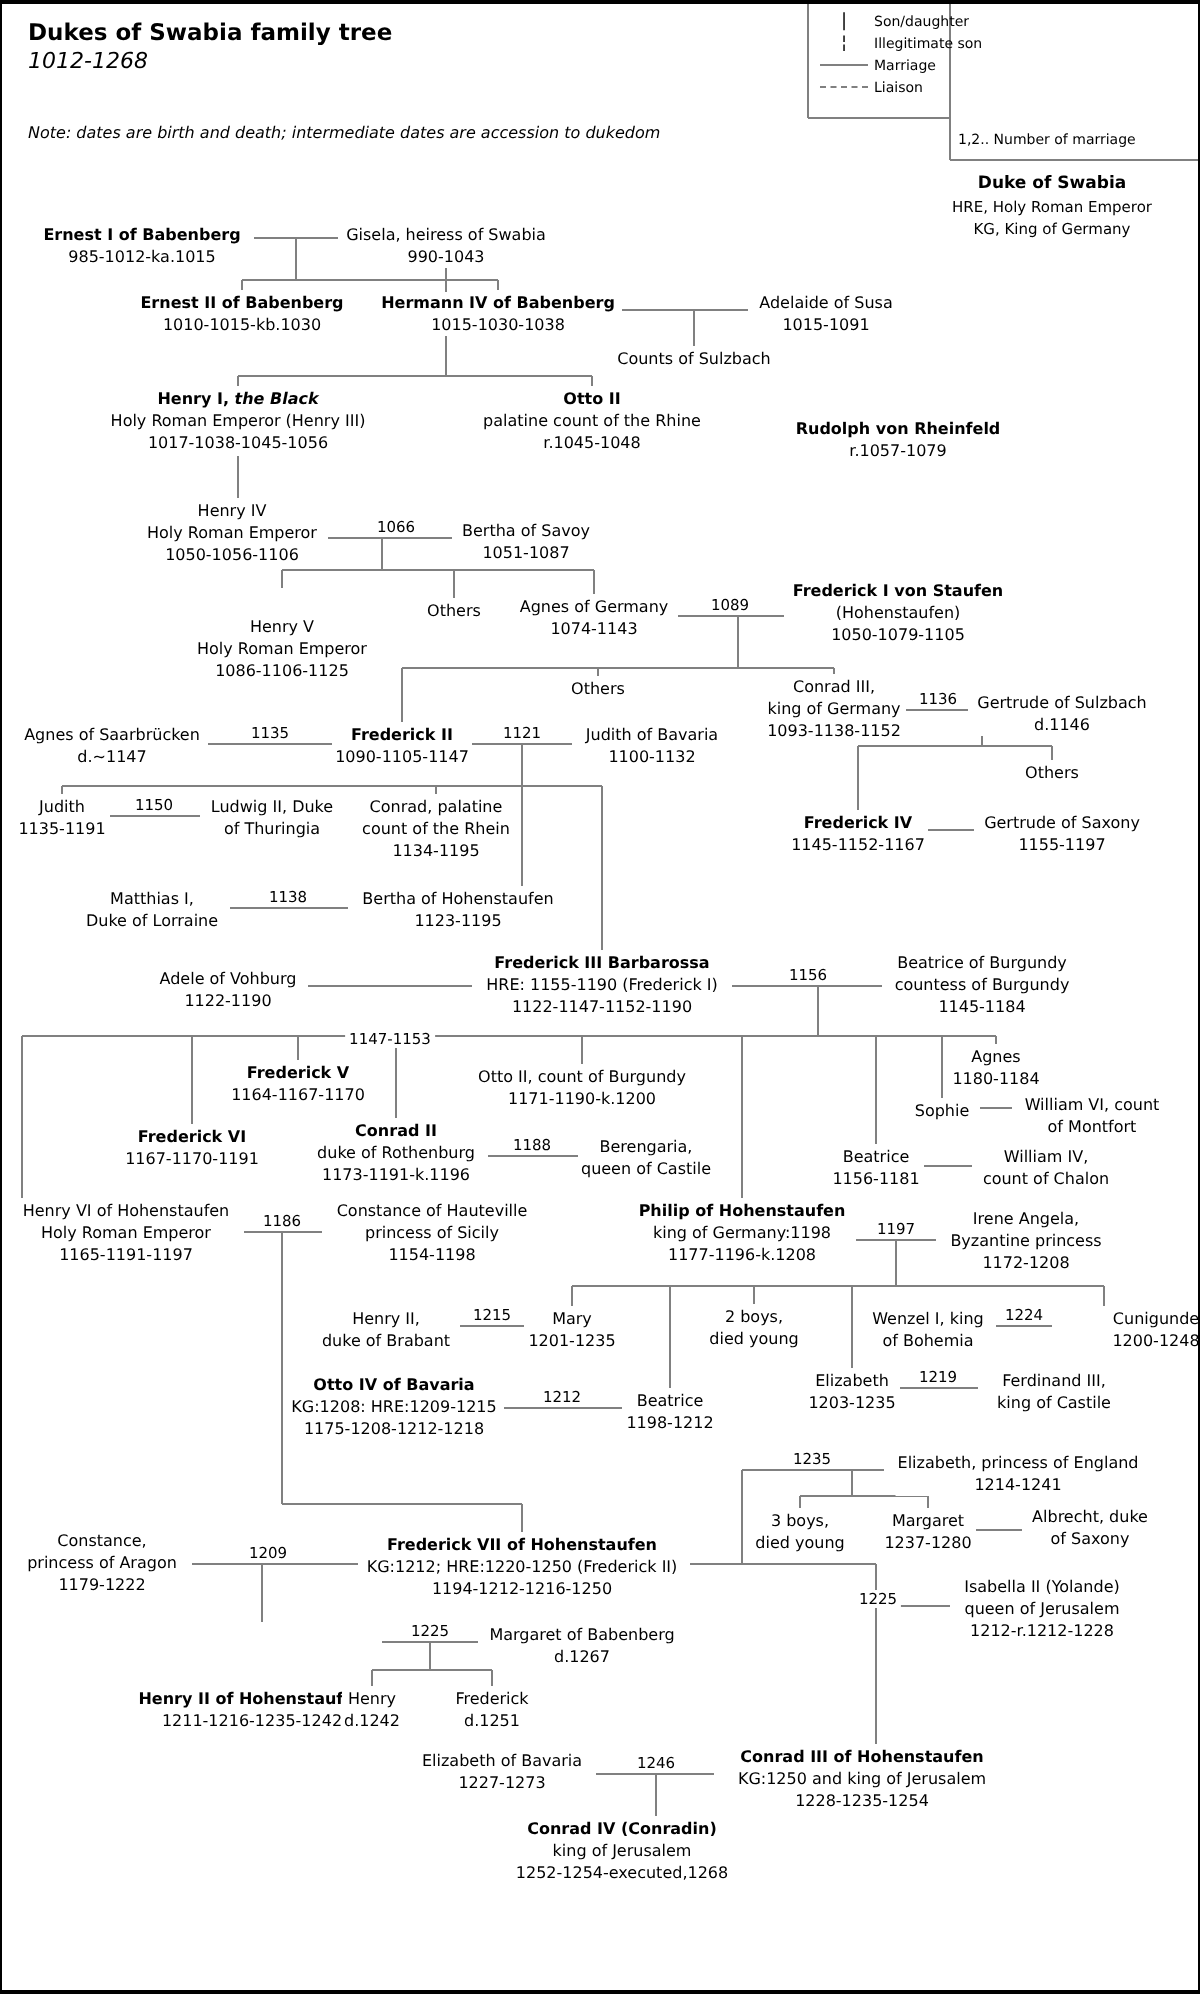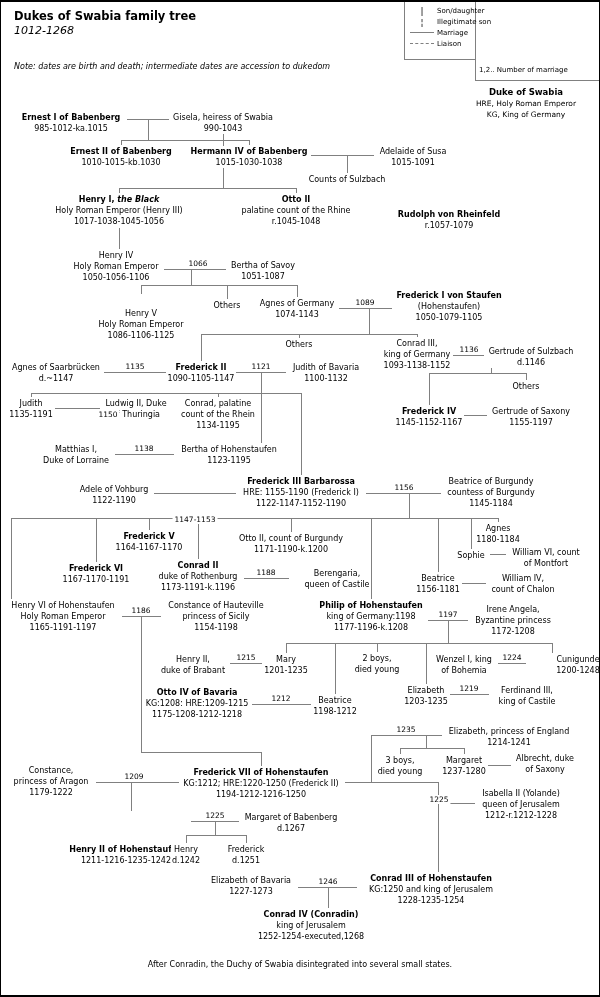--- a/index.html
+++ b/index.html
@@ -345,21 +345,21 @@
       </div>
       <div class="node" style="left: 95px; top: 561px;">
         <div class="b">Frederick VI</div>
         <div>1167-1170-1191</div>
       </div>
       <div class="node" style="left: 197px; top: 558px;">
         <div class="b">Conrad II</div>
         <div>duke of Rothenburg</div>
         <div>1173-1191-k.1196</div>
       </div>
-      <div class="node" style="left: 336px; top: 566px; text-align: center;">
+      <div class="node" style="left: 322px; top: 566px; text-align: center;">
         <div>Berengaria,</div>
         <div>queen of Castile</div>
       </div>
       <div class="node" style="left: 437px; top: 571px;">
         <div>Beatrice</div>
         <div>1156-1181</div>
       </div>
       <div class="node" style="left: 522px; top: 571px;">
         <div>William IV,</div>
         <div>count of Chalon</div>
@@ -480,33 +480,32 @@
       <div class="node" style="left: 310px; top: 907px;">
         <div class="b">Conrad IV (Conradin)</div>
         <div>king of Jerusalem</div>
         <div>1252-1254-executed,1268</div>
       </div>
       <div class="mlabel" style="left: 197px; top: 257px;">1066</div>
       <div class="mlabel" style="left: 364px; top: 296px;">1089</div>
       <div class="mlabel" style="left: 468px; top: 343px;">1136</div>
       <div class="mlabel" style="left: 134px; top: 360px;">1135</div>
       <div class="mlabel" style="left: 260px; top: 360px;">1121</div>
-      <div class="mlabel" style="left: 76px; top: 408px; margin-left: 31px;">1150</div>
+      <div class="mlabel" style="left: 76px; top: 396px;">1150</div>
       <div class="mlabel" style="left: 143px; top: 442px;">1138</div>
       <div class="mlabel" style="left: 194px; top: 481px; margin-top: 32px;">1147-1153</div>
       <div class="mlabel" style="left: 403px; top: 481px;">1156</div>
       <div class="mlabel" style="left: 265px; top: 566px;">1188</div>
       <div class="mlabel" style="left: 140px; top: 604px;">1186</div>
       <div class="mlabel" style="left: 447px; top: 608px;">1197</div>
       <div class="mlabel" style="left: 245px; top: 651px;">1215</div>
       <div class="mlabel" style="left: 511px; top: 651px;">1224</div>
       <div class="mlabel" style="left: 468px; top: 682px;">1219</div>
       <div class="mlabel" style="left: 280px; top: 692px;">1212</div>
       <div class="mlabel" style="left: 405px; top: 723px;">1235</div>
       <div class="mlabel" style="left: 133px; top: 770px;">1209</div>
       <div class="mlabel" style="left: 214px; top: 809px;">1225</div>
       <div class="mlabel" style="left: 438px; top: 793px;">1225</div>
       <div class="mlabel" style="left: 327px; top: 875px;">1246</div>
     </div>
 
-  <div class="abs footer">After Conradin, the Duchy of Swabia disintegrated into several small states.</div>
 
 </div>
 
 </body></html>

